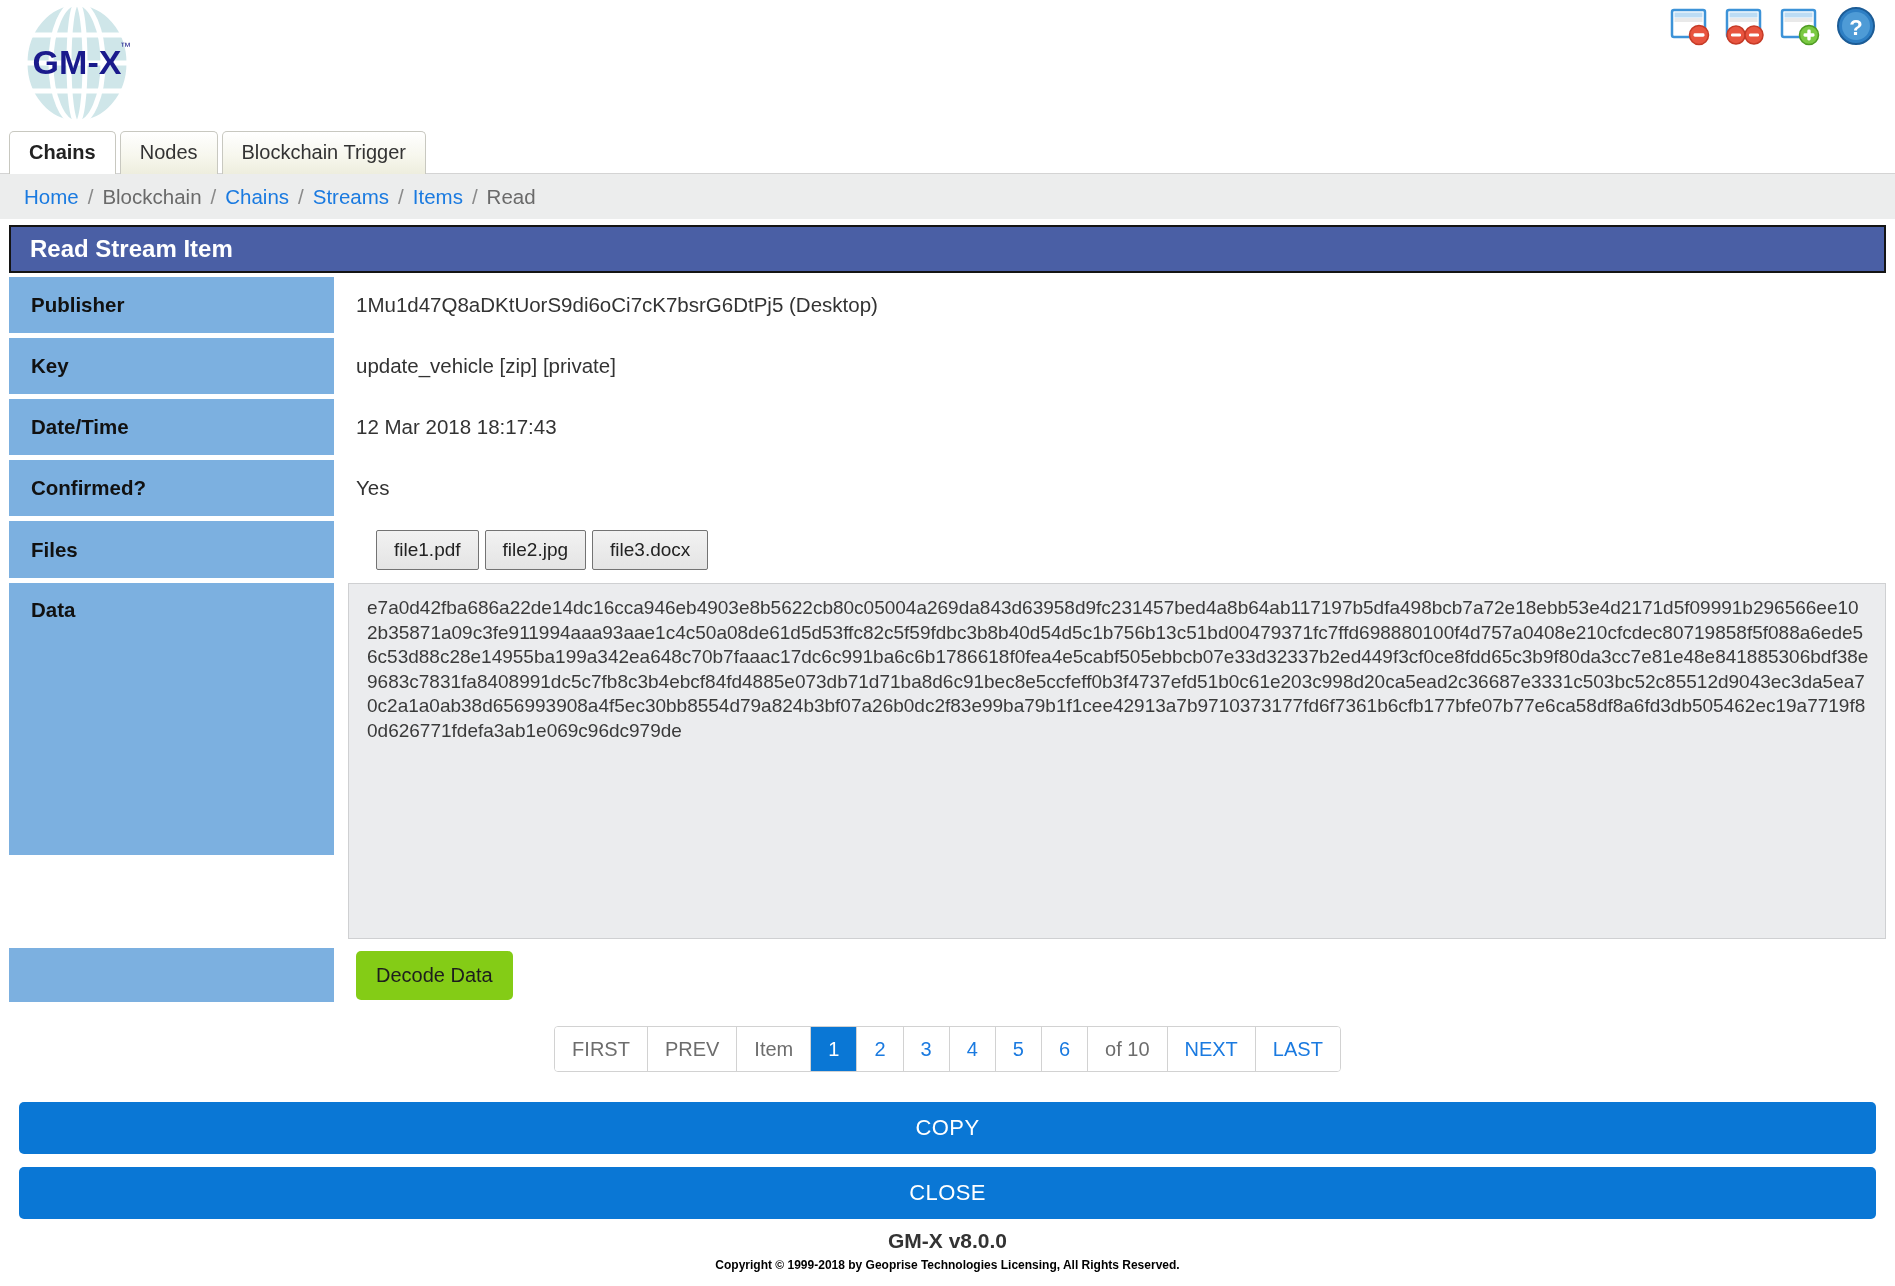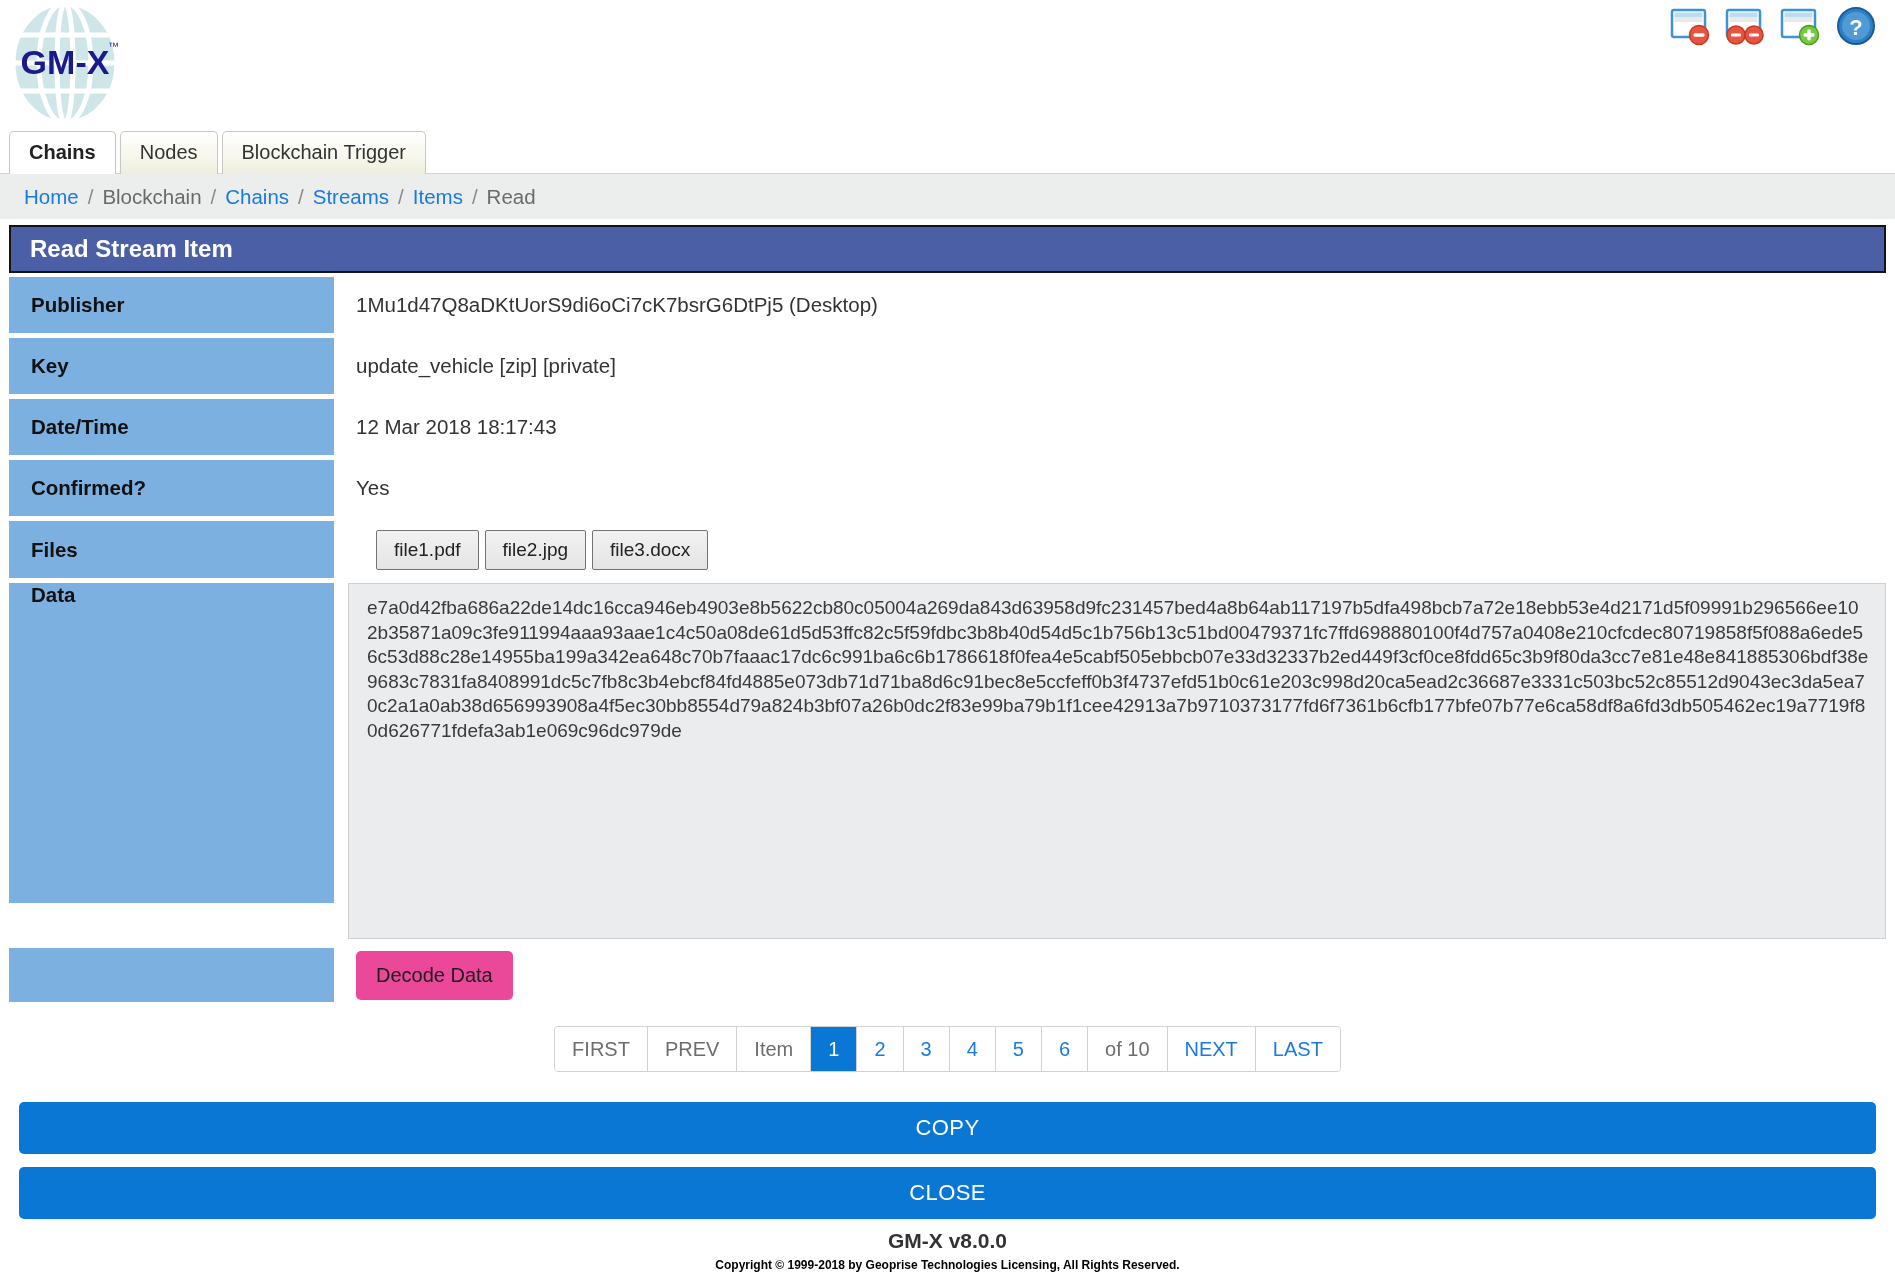--- a/index.html
+++ b/index.html
@@ -13,21 +13,21 @@
   }
 
   
   .header {
     position: relative;
     height: 128px;
     background: #ffffff;
   }
   .logo {
     position: absolute;
-    left: 4px; top: 2px;
+    left: 16px; top: 2px;
     width: 122px; height: 122px;
   }
   .logo svg { display: block; }
   .login-text {
     position: absolute;
     left: 173px; top: 57px;
     font-size: 20.5px;
     color: #111;
     white-space: nowrap;
   }
@@ -126,21 +126,21 @@
     padding-left: 22px;
     font-size: 20.5px;
     color: #333;
   }
   .row.r-txid .label-cell, .row.r-txid .value-cell { height: 56px; }
   .row.r-pub .label-cell, .row.r-pub .value-cell { height: 56px; }
   .row.r-key .label-cell, .row.r-key .value-cell { height: 56px; }
   .row.r-date .label-cell, .row.r-date .value-cell { height: 56px; }
   .row.r-conf .label-cell, .row.r-conf .value-cell { height: 56px; }
   .row.r-files .label-cell, .row.r-files .value-cell { height: 57px; }
-  .row.r-data .label-cell { height: 320px; align-items: flex-start; }
+  .row.r-data .label-cell { height: 272px; align-items: flex-start; padding-top: 15px; }
   .row.r-data .value-cell { height: 360px; align-items: flex-start; padding-left: 14px; }
   .row.r-decode .label-cell { height: 54px; }
   .row.r-decode .value-cell { height: 54px; padding-left: 22px; }
 
   .file-btns { display: flex; gap: 6px; margin-left: 20px; }
   .file-btn {
     border: 1px solid #737373;
     background: linear-gradient(to bottom,#f2f2f2 0%,#e4e4e4 100%);
     padding: 8px 17px;
     font-size: 19px;
@@ -158,21 +158,21 @@
     font-size: 19px;
     line-height: 24.6px;
     color: #3a3a3a;
     word-break: break-all;
     overflow: hidden;
     font-family: "Liberation Sans", sans-serif;
     resize: none;
   }
 
   .decode-btn {
-    background: #ec4899;
+    background: #84cc16;
     border: none;
     border-radius: 5px;
     padding: 13px 20px;
     font-size: 20px;
     color: #1d1d1d;
     cursor: pointer;
   }
 
   
   .pager-wrap {

